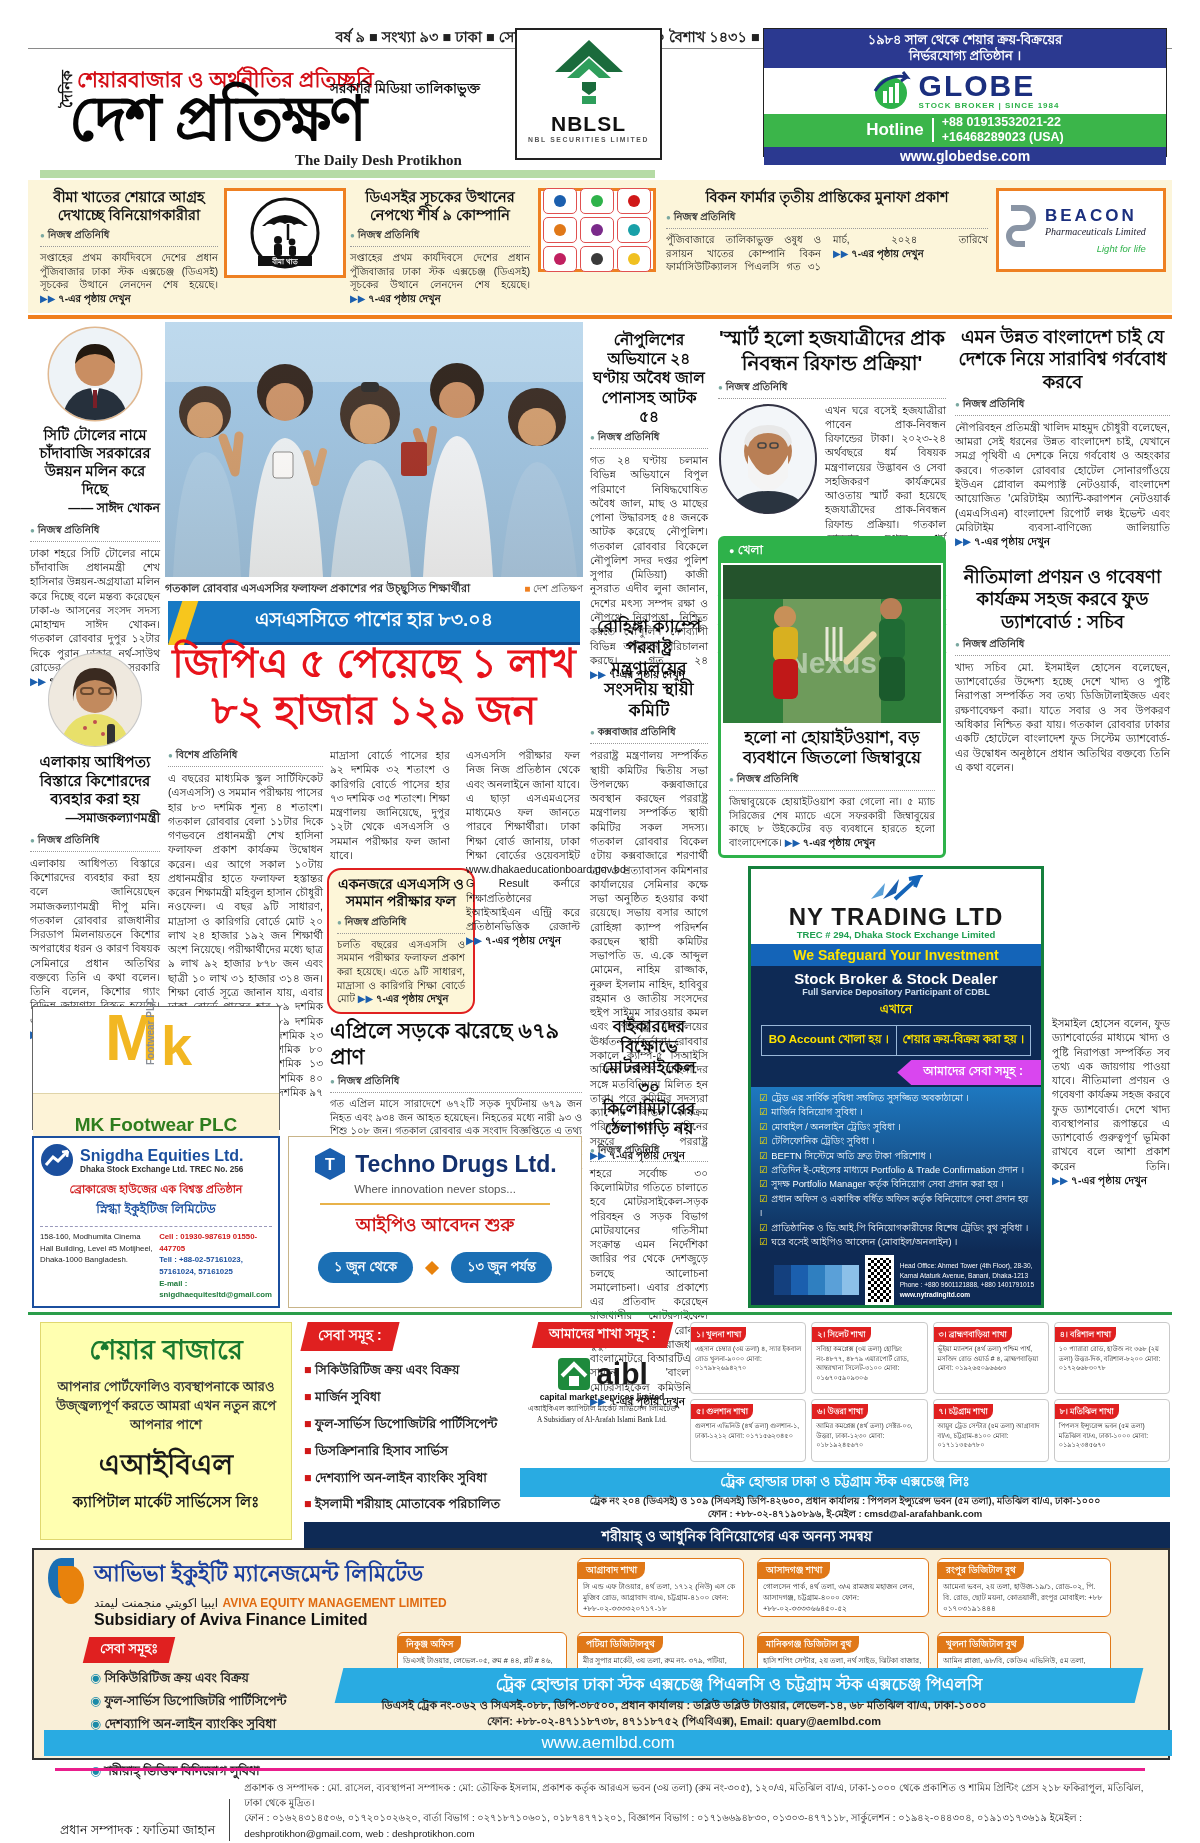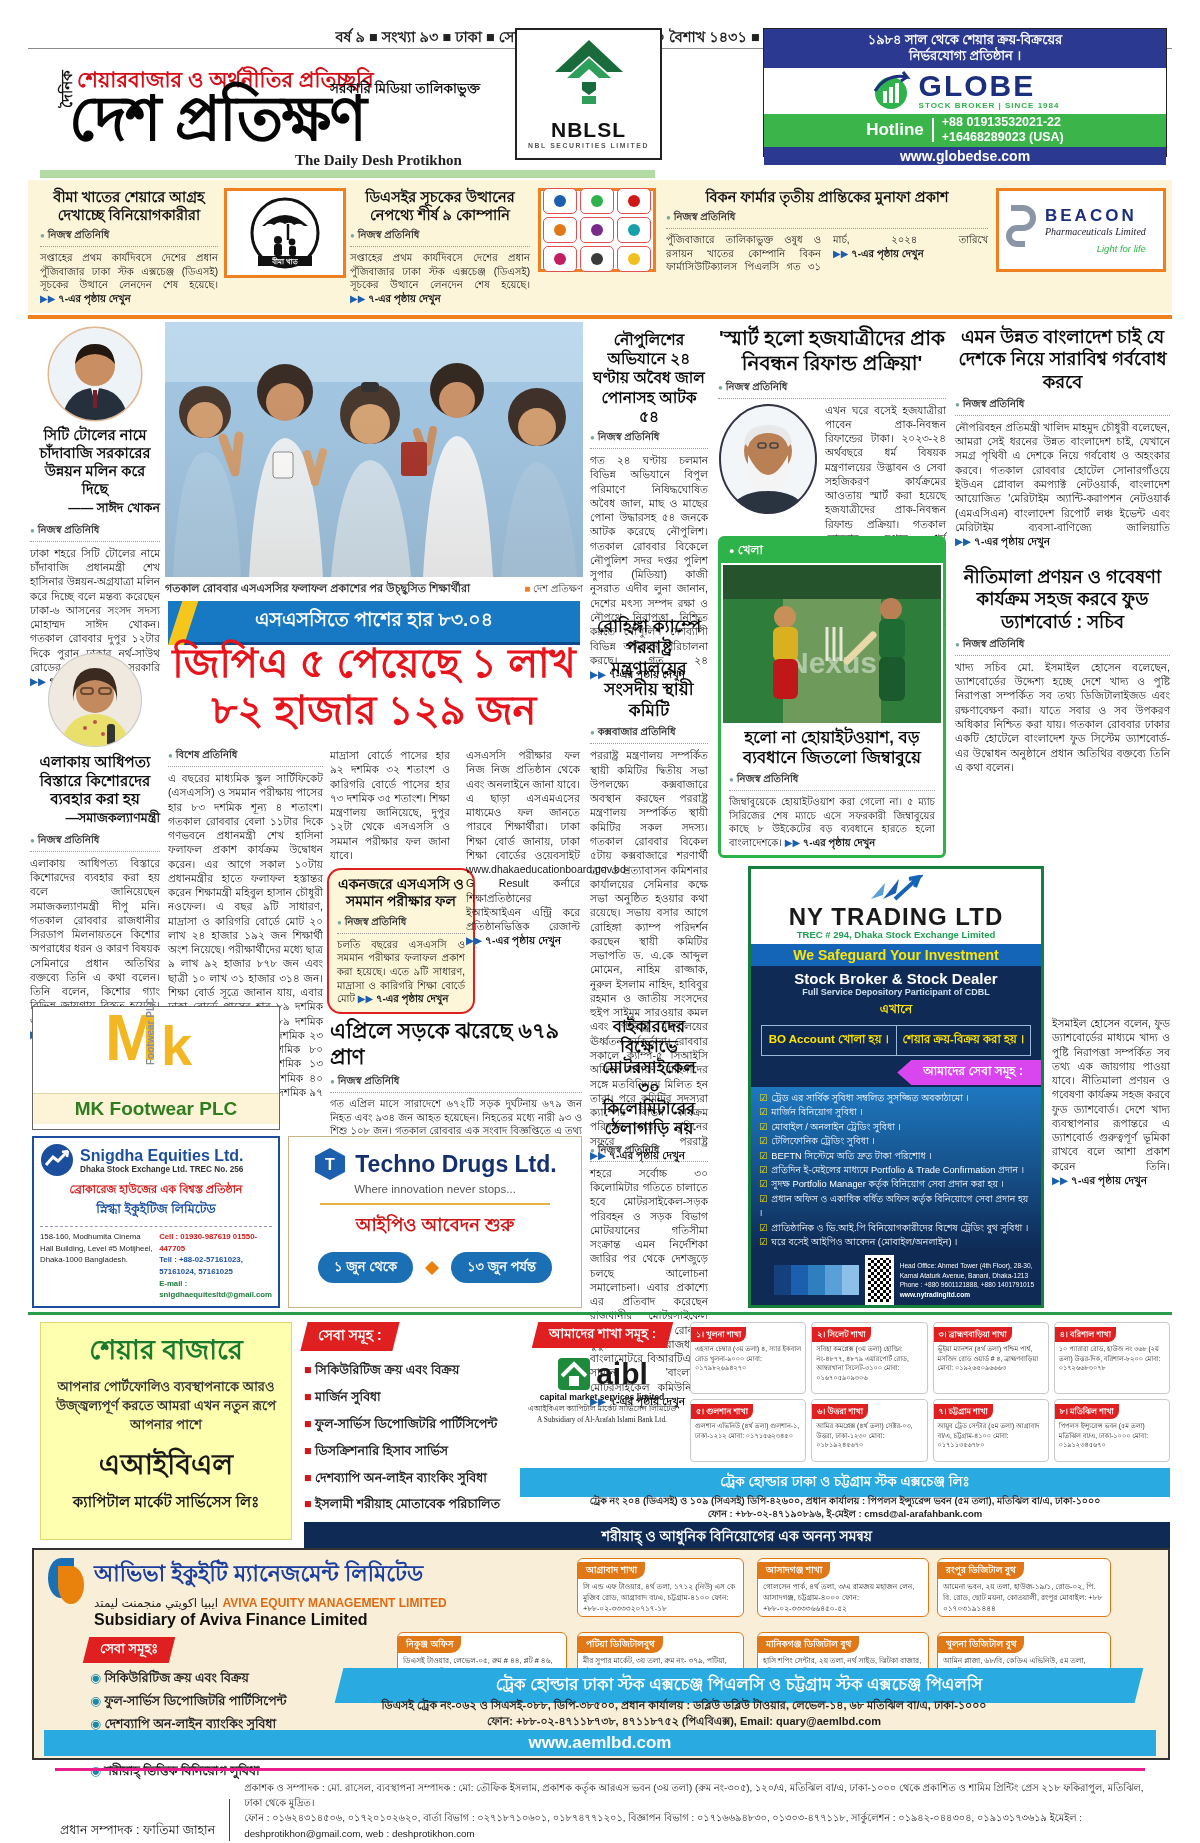--- a/index.html
+++ b/index.html
@@ -61,21 +61,21 @@
 </div>
 <div class="abs" style="left:40px;top:170px;width:615px;height:8px;background:#b5dba5"></div>
 
 <div class="abs" style="left:515px;top:28px;width:143px;height:128px;border:2px solid #222;background:#fff;text-align:center">
   <svg class="svgph" width="80" height="72" viewBox="0 0 80 72" style="margin:8px auto 0">
     <path d="M40 2 L74 34 L58 34 L40 18 L22 34 L6 34 Z" fill="#1a6b3c"></path>
     <path d="M40 20 L62 40 L50 40 L40 31 L30 40 L18 40 Z" fill="#2e9e5b"></path>
     <path d="M33 44 h14 v8 l-7 5 l-7 -5 Z" fill="#1a6b3c"></path>
     <path d="M33 58 h14 v8 h-14 Z" fill="#2e9e5b"></path>
   </svg>
-  <div style="font-size:21px;font-weight:bold;color:#111;letter-spacing:1px;margin-top:8px">NBLSL</div>
+  <div style="font-size:21px;font-weight:bold;color:#111;letter-spacing:1px;margin-top:2px">NBLSL</div>
   <div style="font-size:6.8px;letter-spacing:1.6px;color:#555;font-weight:bold">NBL SECURITIES LIMITED</div>
 </div>
 
 <div class="abs" style="left:763px;top:28px;width:402px;height:127px;border:1px solid #222">
   <div style="background:#2b3990;color:#fff;font-weight:bold;font-size:13px;text-align:center;padding:3px 0;line-height:1.25">
     <div>১৯৮৪ সাল থেকে শেয়ার ক্রয়-বিক্রয়ের</div>
     <div>নির্ভরযোগ্য প্রতিষ্ঠান ।</div>
   </div>
   <div style="background:#fff;height:46px;display:flex;align-items:center;justify-content:center;gap:8px">
     <svg width="40" height="40" viewBox="0 0 40 40">
@@ -461,21 +461,21 @@
     </div>
   </div>
 </div>
 
 <div class="abs" style="left:32px;top:1006px;width:248px;height:124px;border:1px solid #666;background:#fff;box-sizing:border-box;text-align:center">
   <div style="height:86px;position:relative">
     <span style="position:absolute;left:72px;top:-6px;font-size:64px;font-weight:bold;color:#f2b722">M</span>
     <span style="position:absolute;left:128px;top:6px;font-size:56px;font-weight:bold;color:#f2b722">k</span>
     <span style="position:absolute;left:112px;top:58px;font-size:10px;font-weight:bold;color:#8a8f98;transform:rotate(-90deg);transform-origin:left top">Footwear PLC</span>
   </div>
-  <div style="background:#fdf3d7;border-top:1px solid #e0d4a8;font-size:19px;font-weight:bold;color:#2e7d1e;padding:4px 0">MK Footwear PLC</div>
+  <div style="background:#fdf3d7;border-top:1px solid #e0d4a8;font-size:19px;font-weight:bold;color:#2e7d1e;padding:20px 0">MK Footwear PLC</div>
 </div>
 
 <div class="abs" style="left:32px;top:1136px;width:248px;height:172px;border:2px solid #1b4f9e;background:#fff;box-sizing:border-box;padding:5px 6px">
   <div style="display:flex;gap:6px;align-items:center">
     <svg width="34" height="34" viewBox="0 0 34 34">
       <circle cx="17" cy="17" r="16" fill="#1b4f9e"></circle>
       <path d="M6 22 L13 14 L18 18 L28 8" stroke="#fff" stroke-width="3" fill="none"></path>
       <path d="M28 8 l-6 1 m6 -1 l-1 6" stroke="#fff" stroke-width="2.4" fill="none"></path>
     </svg>
     <div>
@@ -604,21 +604,21 @@
   <div class="abs avbox" style="left:903px;top:82px;width:172px">
     <span class="bh">খুলনা ডিজিটাল বুথ</span><div class="bb">আমিন প্লাজা, ৬৮/বি, কেডিএ এভিনিউ, ৫ম তলা, ওয়েস্ট সাইড, সোনাডাঙ্গা, খুলনা মোবাইল: +৮৮ ০১৯১৪০২২২০৪</div></div>
   <div class="abs" style="left:305px;top:118px;width:800px;background:#29abe2;color:#fff;font-weight:bold;font-size:16.5px;
        text-align:center;padding:4px 0;transform:skewX(-14deg)">
     <div style="transform:skewX(14deg)">ট্রেক হোল্ডার ঢাকা স্টক এক্সচেঞ্জ পিএলসি ও চট্টগ্রাম স্টক এক্সচেঞ্জ পিএলসি</div>
   </div>
   <div class="abs ctr" style="left:200px;top:148px;width:900px;font-size:11px;font-weight:bold;color:#222;line-height:1.45">
     <div>ডিএসই ট্রেক নং-০৬২ ও সিএসই-০৮৮, ডিপি-৩৮৫০০, প্রধান কার্যালয় : ডব্লিউ ডব্লিউ টাওয়ার, লেভেল-১৪, ৬৮ মতিঝিল বা/এ, ঢাকা-১০০০</div>
     <div>ফোন: +৮৮-০২-৪৭১১৮৭৩৮, ৪৭১১৮৭৫২ (পিএবিএক্স), Email: quary@aemlbd.com</div>
   </div>
-  <div class="abs" style="left:10px;top:180px;width:1112px;background:#29abe2;color:#fff;font-weight:bold;font-size:17px;text-align:center;padding:3px 0">www.aemlbd.com</div>
+  <div class="abs" style="left:10px;top:180px;width:1112px;background:#29abe2;color:#fff;font-weight:normal;font-size:17px;text-align:center;padding:3px 8px">www.aemlbd.com</div>
 </div>
 
 <div class="abs" style="left:55px;top:1768px;width:1090px;height:3px;background:#e91e8c"></div>
 <div class="abs" style="left:60px;top:1780px;width:1090px;display:flex;gap:14px;align-items:flex-end">
   <div style="font-size:12.5px;color:#111;white-space:nowrap;padding-top:8px">প্রধান সম্পাদক : ফাতিমা জাহান</div>
   <div style="border-left:1.5px solid #444;height:42px"></div>
   <div style="font-size:9.8px;color:#222;line-height:1.55">
     <div>প্রকাশক ও সম্পাদক : মো. রাসেল, ব্যবস্থাপনা সম্পাদক : মো: তৌফিক ইসলাম, প্রকাশক কর্তৃক আরএস ভবন (৩য় তলা) (রুম নং-৩০৫), ১২০/এ, মতিঝিল বা/এ, ঢাকা-১০০০ থেকে প্রকাশিত ও শামিম প্রিন্টিং প্রেস ২১৮ ফকিরাপুল, মতিঝিল, ঢাকা থেকে মুদ্রিত।</div>
     <div>ফোন : ০১৬২৪৩১৪৫০৬, ০১৭২০১০২৬২০, বার্তা বিভাগ : ০২৭১৮৭১০৬০১, ০১৮৭৪৭৭১২০১, বিজ্ঞাপন বিভাগ : ০১৭১৬৬৯৪৮৩০, ০১৩০৩-৪৭৭১১৮, সার্কুলেশন : ০১৯৪২-০৪৪৩০৪, ০১৯১৩১৭৩৬১৯ ইমেইল : deshprotikhon@gmail.com, web : deshprotikhon.com</div>
   </div>

